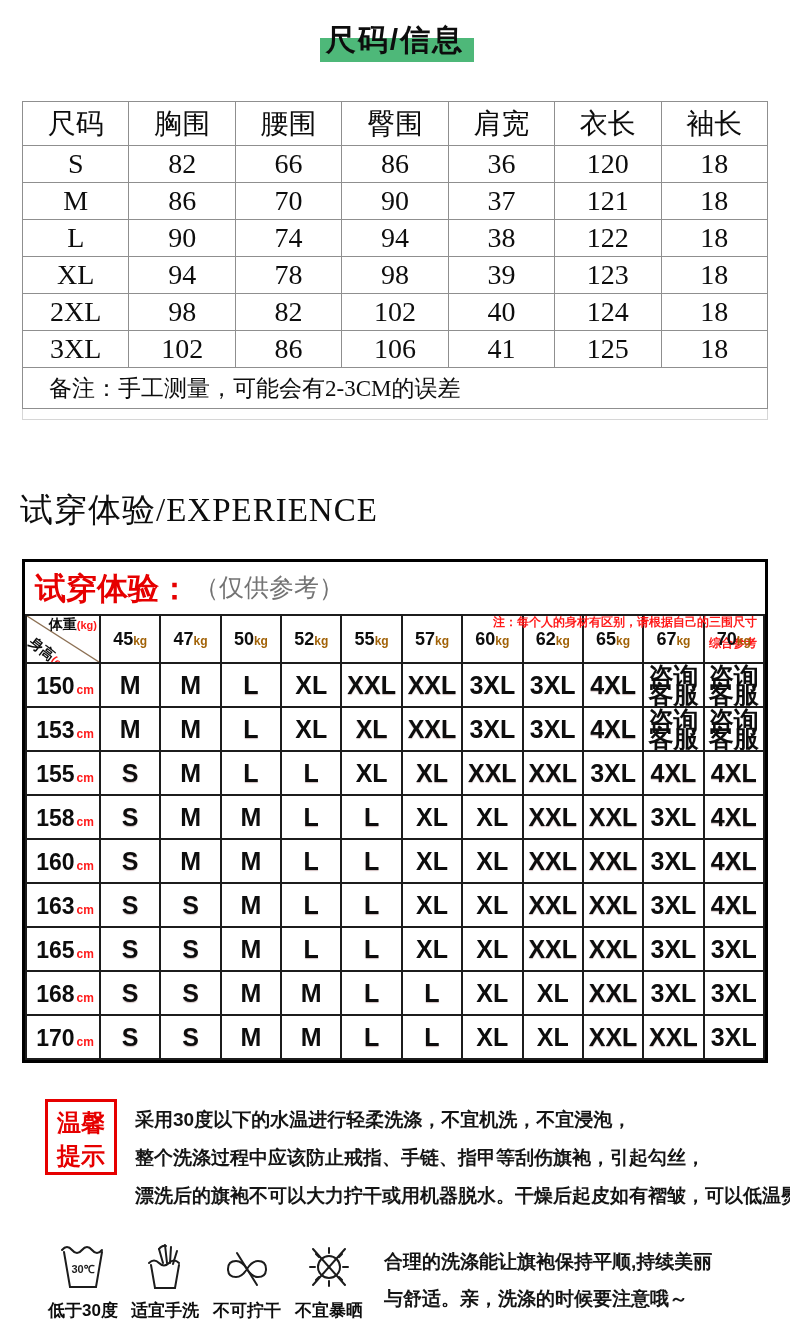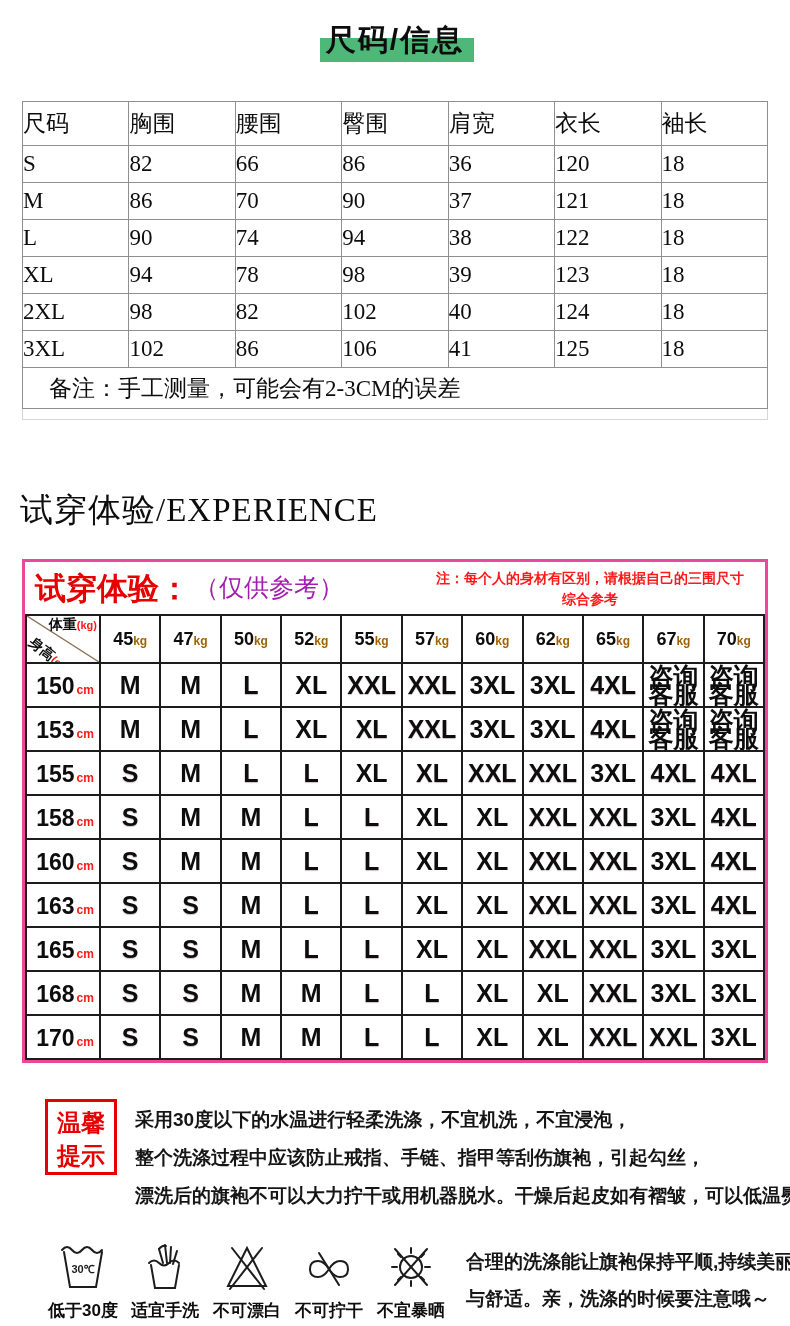--- a/index.html
+++ b/index.html
@@ -22,48 +22,48 @@
     font-size:30px; font-weight:600; letter-spacing:2px; color:#0d0d0d;
   }
 
   
   table.size-table {
     width:746px; margin:40px 22px 0 22px;
     border-collapse:collapse; table-layout:fixed;
     font-family:"Liberation Serif", serif;
   }
   table.size-table th, table.size-table td {
-    border:1px solid #8f8f8f; text-align:left;
-    font-size:23px; font-weight:normal; color:#0d0d0d;
+    border:1px solid #8f8f8f; text-align:center;
+    font-size:28px; font-weight:normal; color:#0d0d0d;
   }
   table.size-table th { height:44px; }
   table.size-table td { height:37px; }
   table.size-table td.note-cell {
     text-align:left; padding-left:26px; height:41px; font-size:23px;
   }
   table.size-table tr.ghost-row td { height:11px; border-color:#d6d6d6; }
 
   
   .exp-heading {
     margin:68px 0 0 20px;
     font-family:"Liberation Serif", serif;
     font-size:33px; color:#0d0d0d; letter-spacing:1px;
   }
 
   
   .exp-table {
     width:746px; margin:26px 22px 0 22px;
-    border:3px solid #ec4899; background:#fff;
+    border:3px solid #000000; background:#fff;
   }
   .exp-title-row { display:flex; align-items:flex-start; padding:6px 8px 2px 10px; height:52px; }
   .exp-title-main { color:#e60000; font-size:31px; font-weight:bold; white-space:nowrap; }
-  .exp-title-sub { color:#a21caf; font-size:25px; font-weight:normal; white-space:nowrap; margin-left:4px; position:relative; top:3px;}
+  .exp-title-sub { color:#737373; font-size:25px; font-weight:normal; white-space:nowrap; margin-left:4px; position:relative; top:3px;}
   .exp-title-note {
     margin-left:auto; width:334px; color:#ff1a1a;
-    font-size:14px; font-weight:bold; line-height:21px; text-align:center;
+    font-size:12px; font-weight:bold; line-height:21px; text-align:right;margin-top:44px;
   }
   table.exp-grid { width:100%; border-collapse:collapse; table-layout:fixed; }
   table.exp-grid th, table.exp-grid td {
     border:2px solid #1c1c1c; text-align:center; vertical-align:middle;
     background:#fff; overflow:hidden;
   }
   table.exp-grid col.hcol { width:74px; }
   table.exp-grid th { height:48px; }
   table.exp-grid td { height:44px; font-size:25px; font-weight:bold; color:#0d0d0d; }
 
@@ -409,28 +409,20 @@
   <div class="care-item">
     <svg viewBox="0 0 48 52">
       <path class="thin" d="M8,22 q5,-5 10,0 q5,5 10,0 q5,-5 10,0"></path>
       <path class="thin" d="M10,24 L14,47 L34,47 L38,24"></path>
       <path class="thin" d="M22,22 L18,8 M26,22 L24,4 M29,22 L30,6 M32,23 L36,10"></path>
       <path class="thin" d="M18,8 q3,-4 7,-3"></path>
     </svg>
     <div class="care-label">适宜手洗</div>
   </div>
 
-  <div class="care-item">
-    <svg viewBox="0 0 48 52">
-      <path class="thin" d="M24,7 L5,45 L43,45 Z"></path>
-      <line class="thin" x1="9" y1="7" x2="41" y2="48"></line>
-      <line class="thin" x1="39" y1="7" x2="7" y2="48"></line>
-    </svg>
-    <div class="care-label">不可漂白</div>
-  </div>
 
   <div class="care-item">
     <svg viewBox="0 0 48 52">
       <path class="thin" d="M13,20 q-8,0 -8,8 q0,8 8,8 q6,0 11,-8 q5,-8 11,-8 q8,0 8,8 q0,8 -8,8 q-6,0 -11,-8 q-5,-8 -11,-8 Z"></path>
       <line class="thin" x1="14" y1="12" x2="34" y2="44"></line>
     </svg>
     <div class="care-label">不可拧干</div>
   </div>
 
   <div class="care-item">

